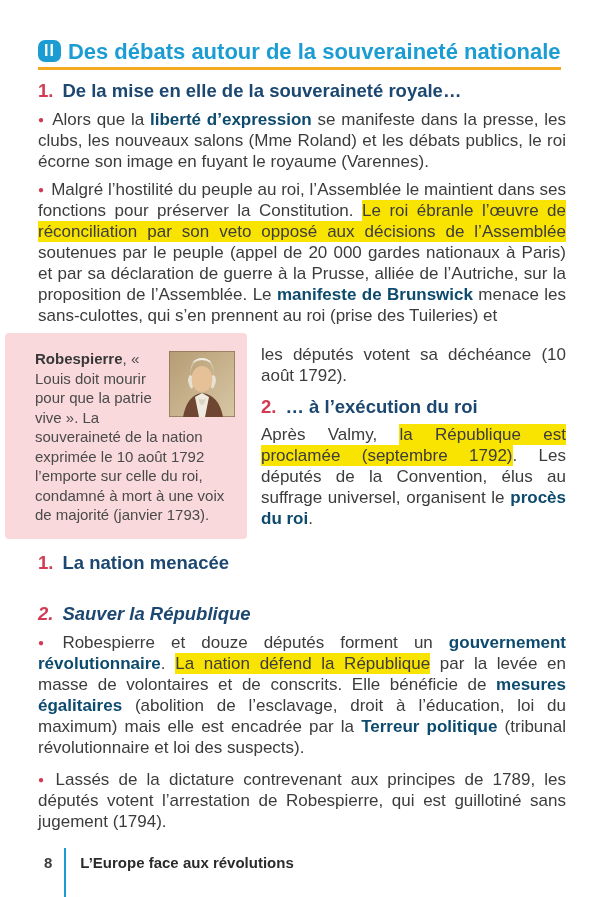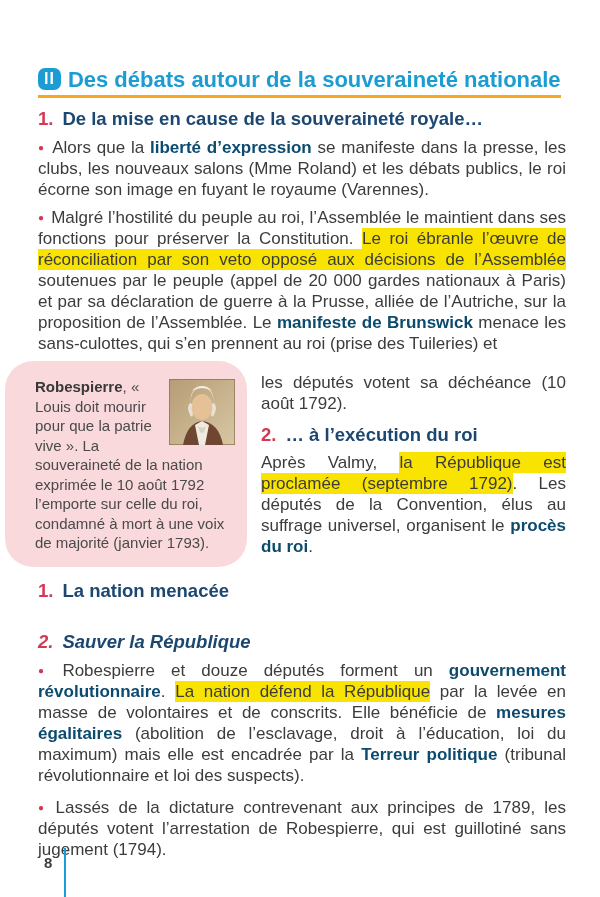--- a/index.html
+++ b/index.html
@@ -4,21 +4,21 @@
 <style>
   * { margin:0; padding:0; box-sizing:border-box; }
   body { margin:0; background:#fff; }
   .page {
     width:600px; height:897px; position:relative; overflow:hidden;
     background:#ffffff; font-family:"Liberation Sans", sans-serif; color:#3c3c3c;
   }
   .content { padding:36px 34px 0 38px; }
 
   
-  .sec-head { margin-bottom:12px;margin-top:28px; }
+  .sec-head { margin-bottom:12px; }
   .sec-head .inner {
     display:inline; font-weight:bold; font-size:22px; line-height:31px;
     color:#1b9cd3; border-bottom:3px solid #f5a91f; padding-bottom:3px;
     -webkit-box-decoration-break:clone; box-decoration-break:clone;
   }
   .badge {
     display:inline-block; background:#1b9cd3; color:#fff; border-radius:7px;
     padding:0 6px 1px; font-size:16px; line-height:21px; font-weight:bold;
     vertical-align:3px; letter-spacing:1px; margin-right:7px;
   }
@@ -32,21 +32,21 @@
   p.body.bulleted::before {
     content:"●"; color:#d23a53; font-size:10px; vertical-align:2px; margin-right:7px;
   }
   .run-blue { color:#0c4a6e; font-weight:bold; }
   .run-hl { background:#f9e300; padding:1px 0; }
   .run-bold { font-weight:bold; color:#383838; }
 
   
   .two-col { display:flex; align-items:flex-start; margin:6px 0 10px -33px; }
   .infobox {
-    width:242px; flex:0 0 242px; background:#f9d9dc; border-radius:28px;
+    width:242px; flex:0 0 242px; background:#f9d9dc; border-radius:4px;
     padding:16px 12px 14px 30px; font-size:15px; line-height:19.5px;
     color:#4a4a4a; text-align:left;
   }
   .portrait { float:right; width:66px; height:66px; margin:2px 0 5px 8px; display:block; }
   .right-col { flex:1 1 auto; margin-left:14px;margin-top:11px; }
   .right-col .subhead { margin:10px 0 6px; }
   .right-col p.body { margin-bottom:0; }
 
   
   .footer { position:absolute; left:44px; bottom:0; height:49px; display:flex; align-items:flex-start; }
@@ -58,21 +58,21 @@
 <body>
 
 <div class="page">
   <div class="content">
 
     <div class="sec-head">
       <span class="inner"><span class="badge">II</span><span>Des débats autour de la souveraineté nationale</span></span>
     </div>
 
     <div class="subhead">
-      <span class="num">1.</span><span>De la mise en cause de la souveraineté royale…</span>
+      <span class="num">1.</span><span>De la mise en elle de la souveraineté royale…</span>
     </div>
 
     <p class="body bulleted"><span>Alors que la </span><span class="run-blue">liberté d’expression</span><span> se manifeste dans la presse, les clubs, les nouveaux salons (Mme Roland) et les débats publics, le roi écorne son image en fuyant le royaume (Varennes).</span></p>
 
     <p class="body bulleted"><span>Malgré l’hostilité du peuple au roi, l’Assemblée le maintient dans ses fonctions pour préserver la Constitution. </span><span class="run-hl">Le roi ébranle l’œuvre de réconciliation par son veto opposé aux décisions de l’Assemblée</span><span> soutenues par le peuple (appel de 20 000 gardes nationaux à Paris) et par sa déclaration de guerre à la Prusse, alliée de l’Autriche, sur la proposition de l’Assemblée. Le </span><span class="run-blue">manifeste de Brunswick</span><span> menace les sans-culottes, qui s’en prennent au roi (prise des Tuileries) et</span></p>
 
     <div class="two-col">
       <div class="infobox">
         <svg class="portrait" viewBox="0 0 66 66">
           <defs>
@@ -117,14 +117,15 @@
       <span class="num">2.</span><span>Sauver la République</span>
     </div>
     <p class="body bulleted"><span>Robespierre et douze députés forment un </span><span class="run-blue">gouvernement révolutionnaire</span><span>. </span><span class="run-hl">La nation défend la République</span><span> par la levée en masse de volontaires et de conscrits. Elle bénéficie de </span><span class="run-blue">mesures égalitaires</span><span> (abolition de l’esclavage, droit à l’éducation, loi du maximum) mais elle est encadrée par la </span><span class="run-blue">Terreur politique</span><span> (tribunal révolutionnaire et loi des suspects).</span></p>
     <p class="body bulleted" style="margin-top:11px;"><span>Lassés de la dictature contrevenant aux principes de 1789, les députés votent l’arrestation de Robespierre, qui est guillotiné sans jugement (1794).</span></p>
 
   </div>
 
   <div class="footer">
     <span class="num">8</span>
     <span class="vline"></span>
+    <span class="title">L’Europe face aux révolutions</span>
   </div>
 </div>
 
 </body></html>

